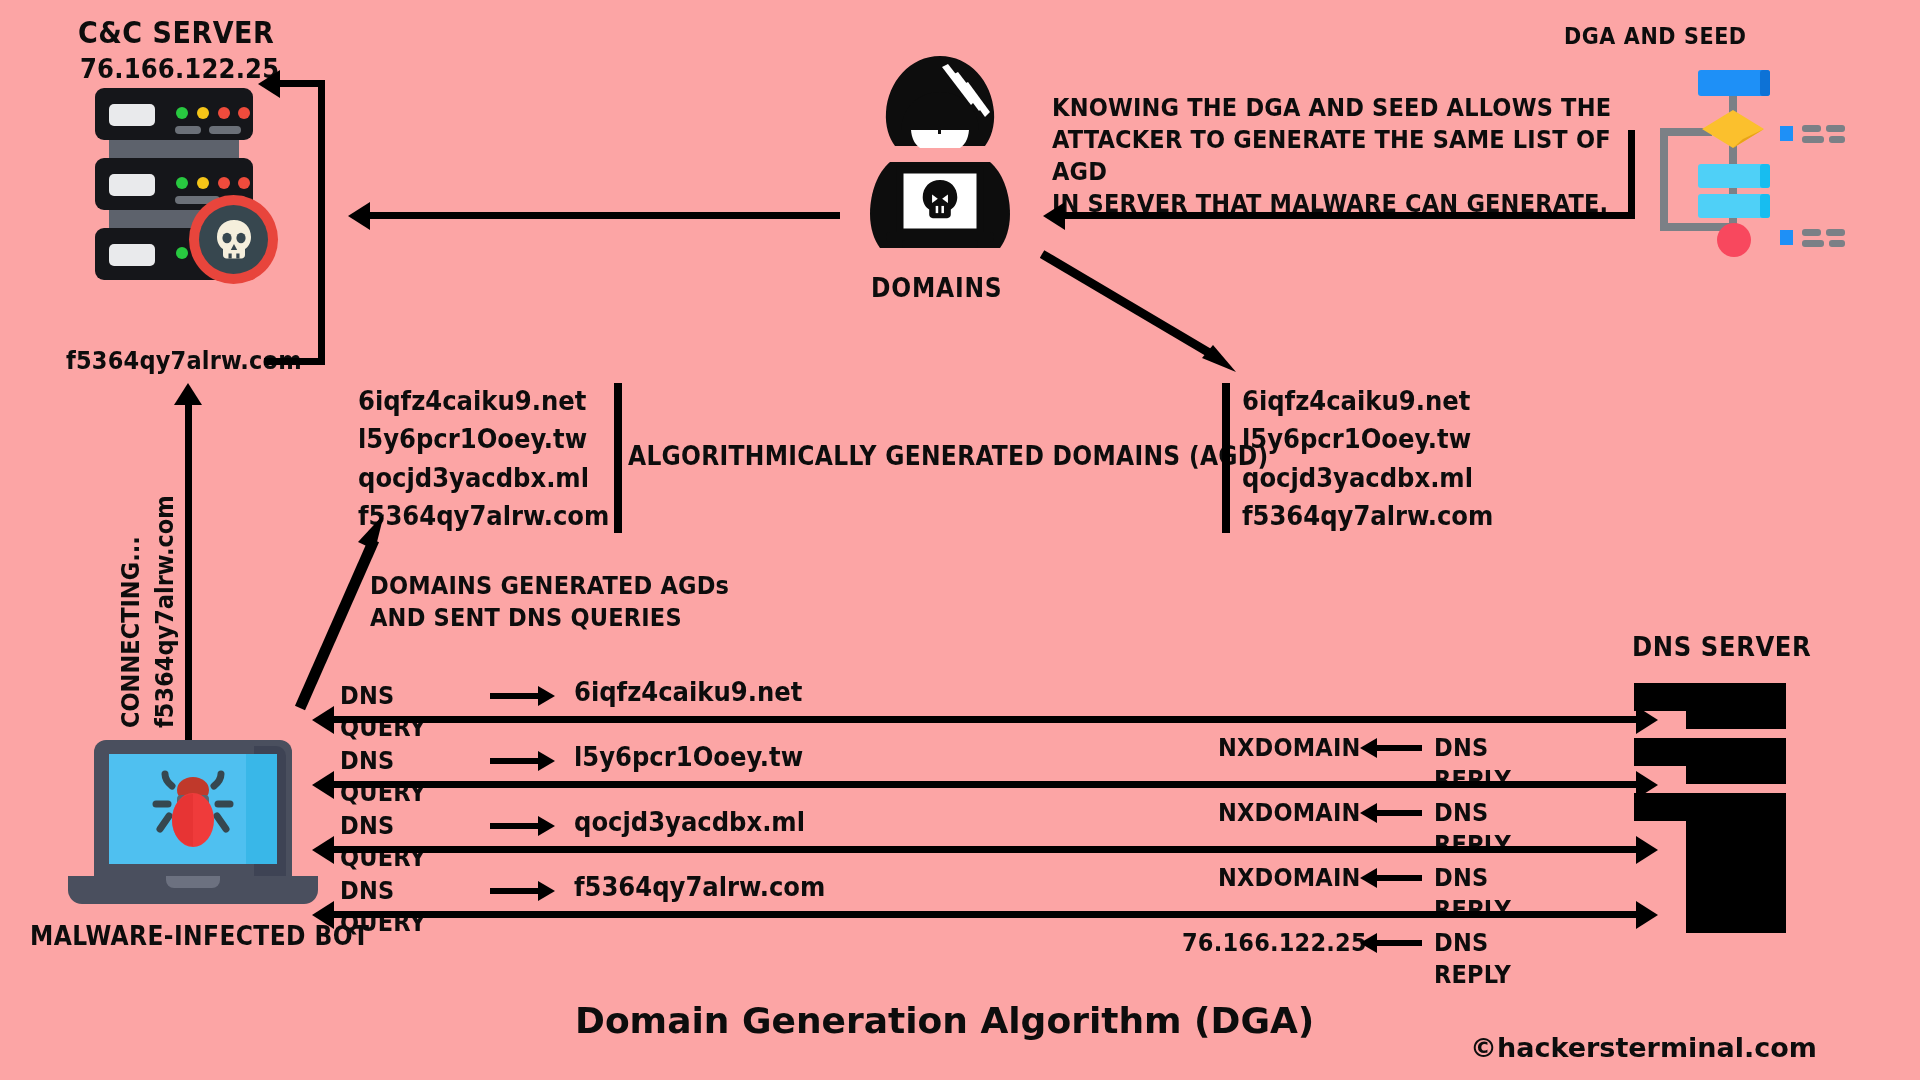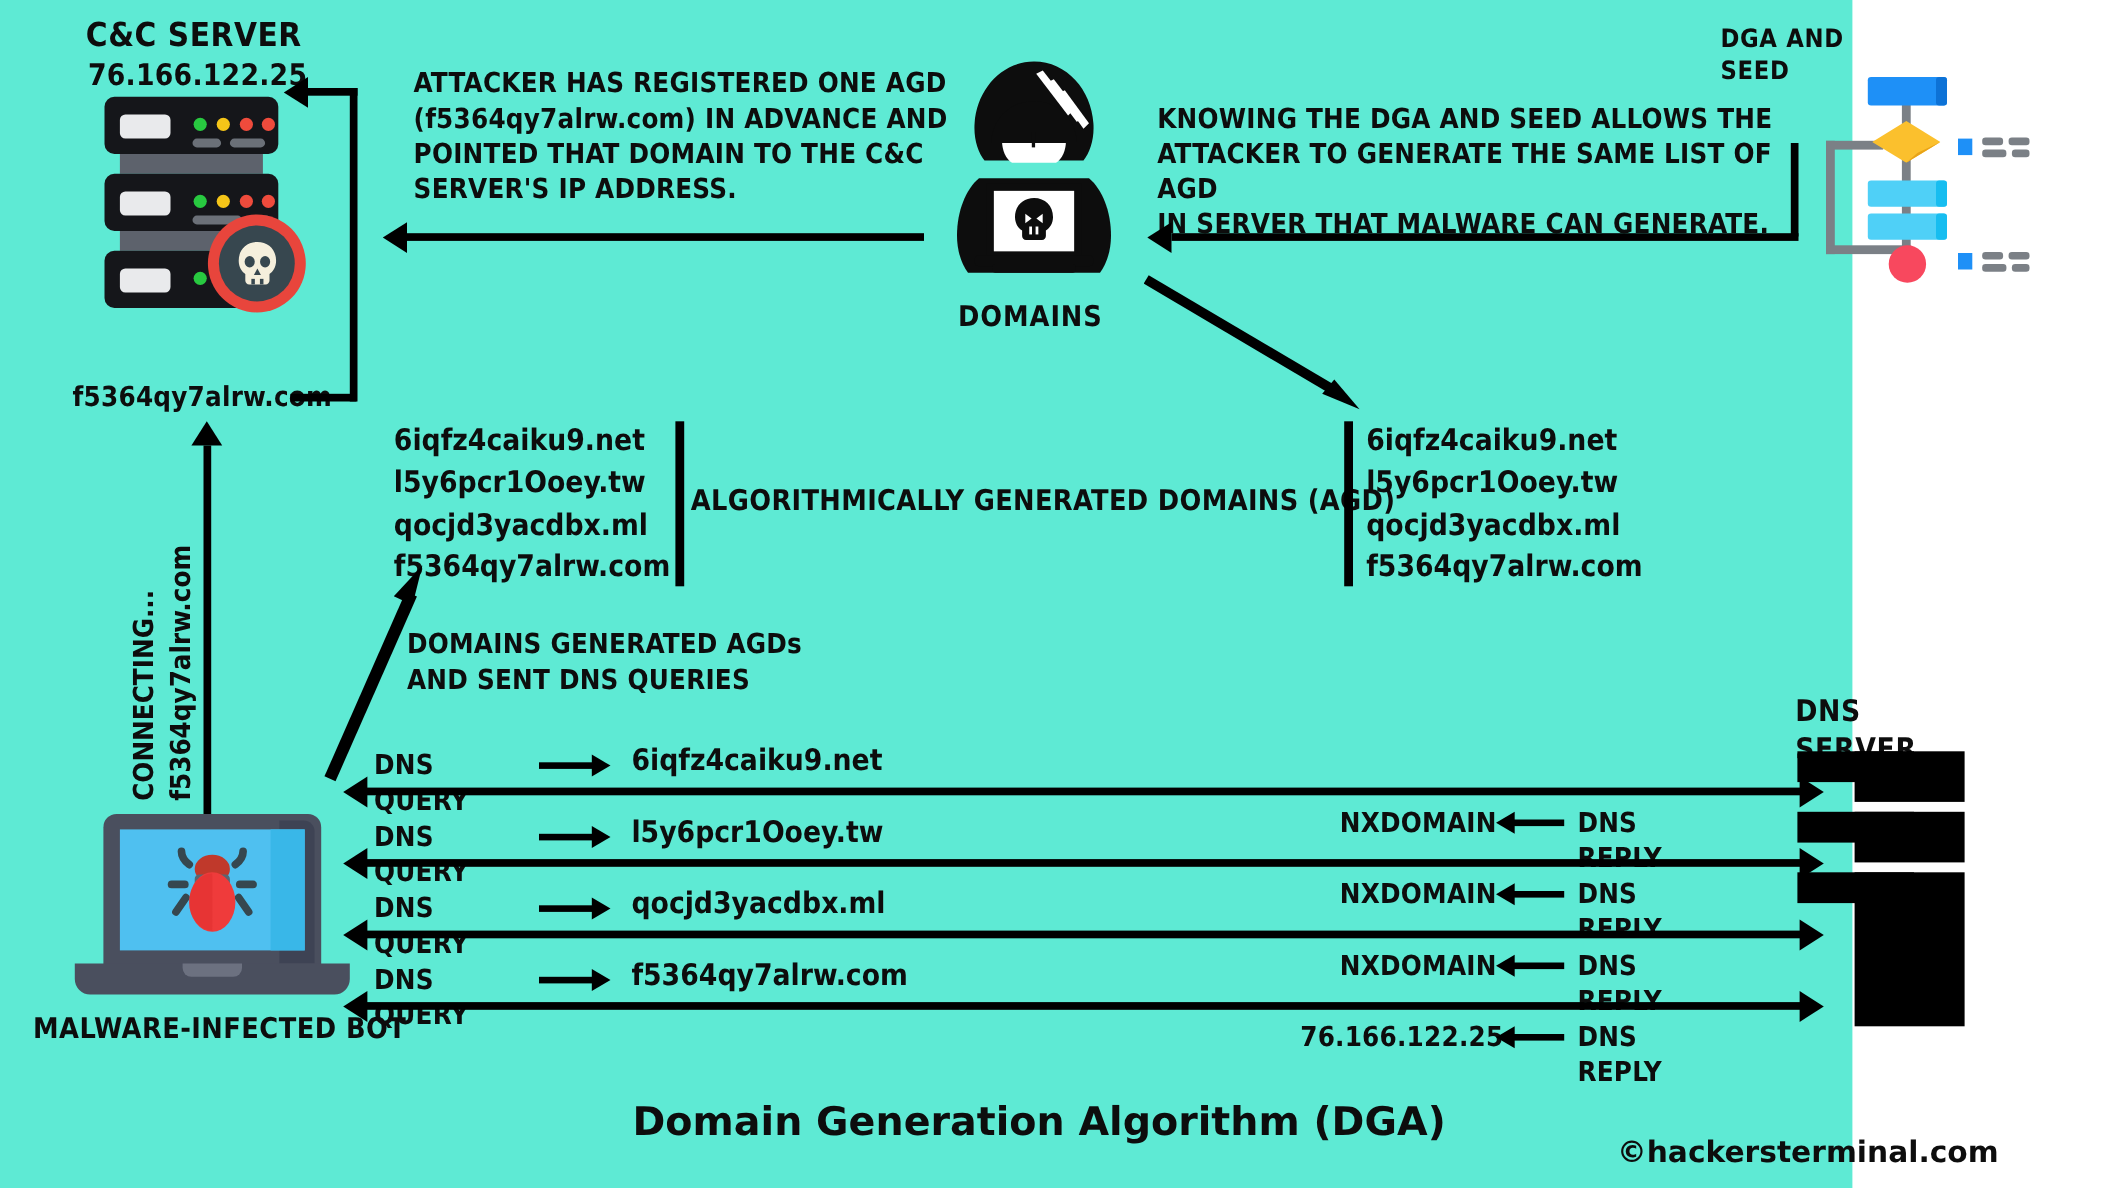--- a/index.html
+++ b/index.html
@@ -5,22 +5,22 @@
   * { box-sizing: border-box; }
   html, body {
     margin: 0; padding: 0;
     background: #ffffff;
     width: 1920px; height: 1080px;
     overflow: hidden;
     font-family: "DejaVu Sans Condensed", "Liberation Sans Narrow", "Liberation Sans", sans-serif;
   }
   #stage {
     position: relative;
-    width: 1684px; height: 1080px;
-    background: #5eead4;
+    width: 1920px; height: 1080px;
+    background: #fca5a5;
   }
   .abs { position: absolute; }
   .cap {
     font-weight: 700;
     color: #0d0d0d;
     letter-spacing: .2px;
     line-height: 1.28;
     white-space: pre-line;
   }
   .mono-dom {
@@ -138,24 +138,20 @@
   <div class="abs cap" style="left:66px; top:345px; font-size:25px;">f5364qy7alrw.com</div>
 
   <div class="abs vline" style="left:318px; top:80px; height:285px;"></div>
   <div class="abs hline" style="left:264px; top:358px; width:60px;"></div>
   <div class="abs hline" style="left:280px; top:80px; width:45px;"></div>
   <div class="abs arrow-left" style="left:258px; top:70px;"></div>
 
   <div class="abs hline" style="left:370px; top:212px; width:470px;"></div>
   <div class="abs arrow-left" style="left:348px; top:202px;"></div>
 
-  <div class="abs cap" style="left:376px; top:60px; width:510px; font-size:25px;">ATTACKER HAS REGISTERED ONE AGD
-(f5364qy7alrw.com) IN ADVANCE AND
-POINTED THAT DOMAIN TO THE C&amp;C
-SERVER'S IP ADDRESS.</div>
 
   <div class="attacker-wrap" style="left:830px; top:50px; width:220px; height:220px;">
     <svg width="220" height="220" viewBox="0 0 220 220">
 
       <path d="M110 6c-30 0-52 26-54 56-1 14 3 26 9 34h90c6-8 10-20 9-34-2-30-24-56-54-56z" fill="#0d0d0d"></path>
 
       <path d="M110 48c-16 0-28 12-29 28-.5 10 3 18 9 22h40c6-4 9.5-12 9-22-1-16-13-28-29-28z" fill="#ffffff"></path>
 
       <path d="M110 42c-22 0-38 16-39 38h78c-1-22-17-38-39-38z" fill="#0d0d0d"></path>
 

